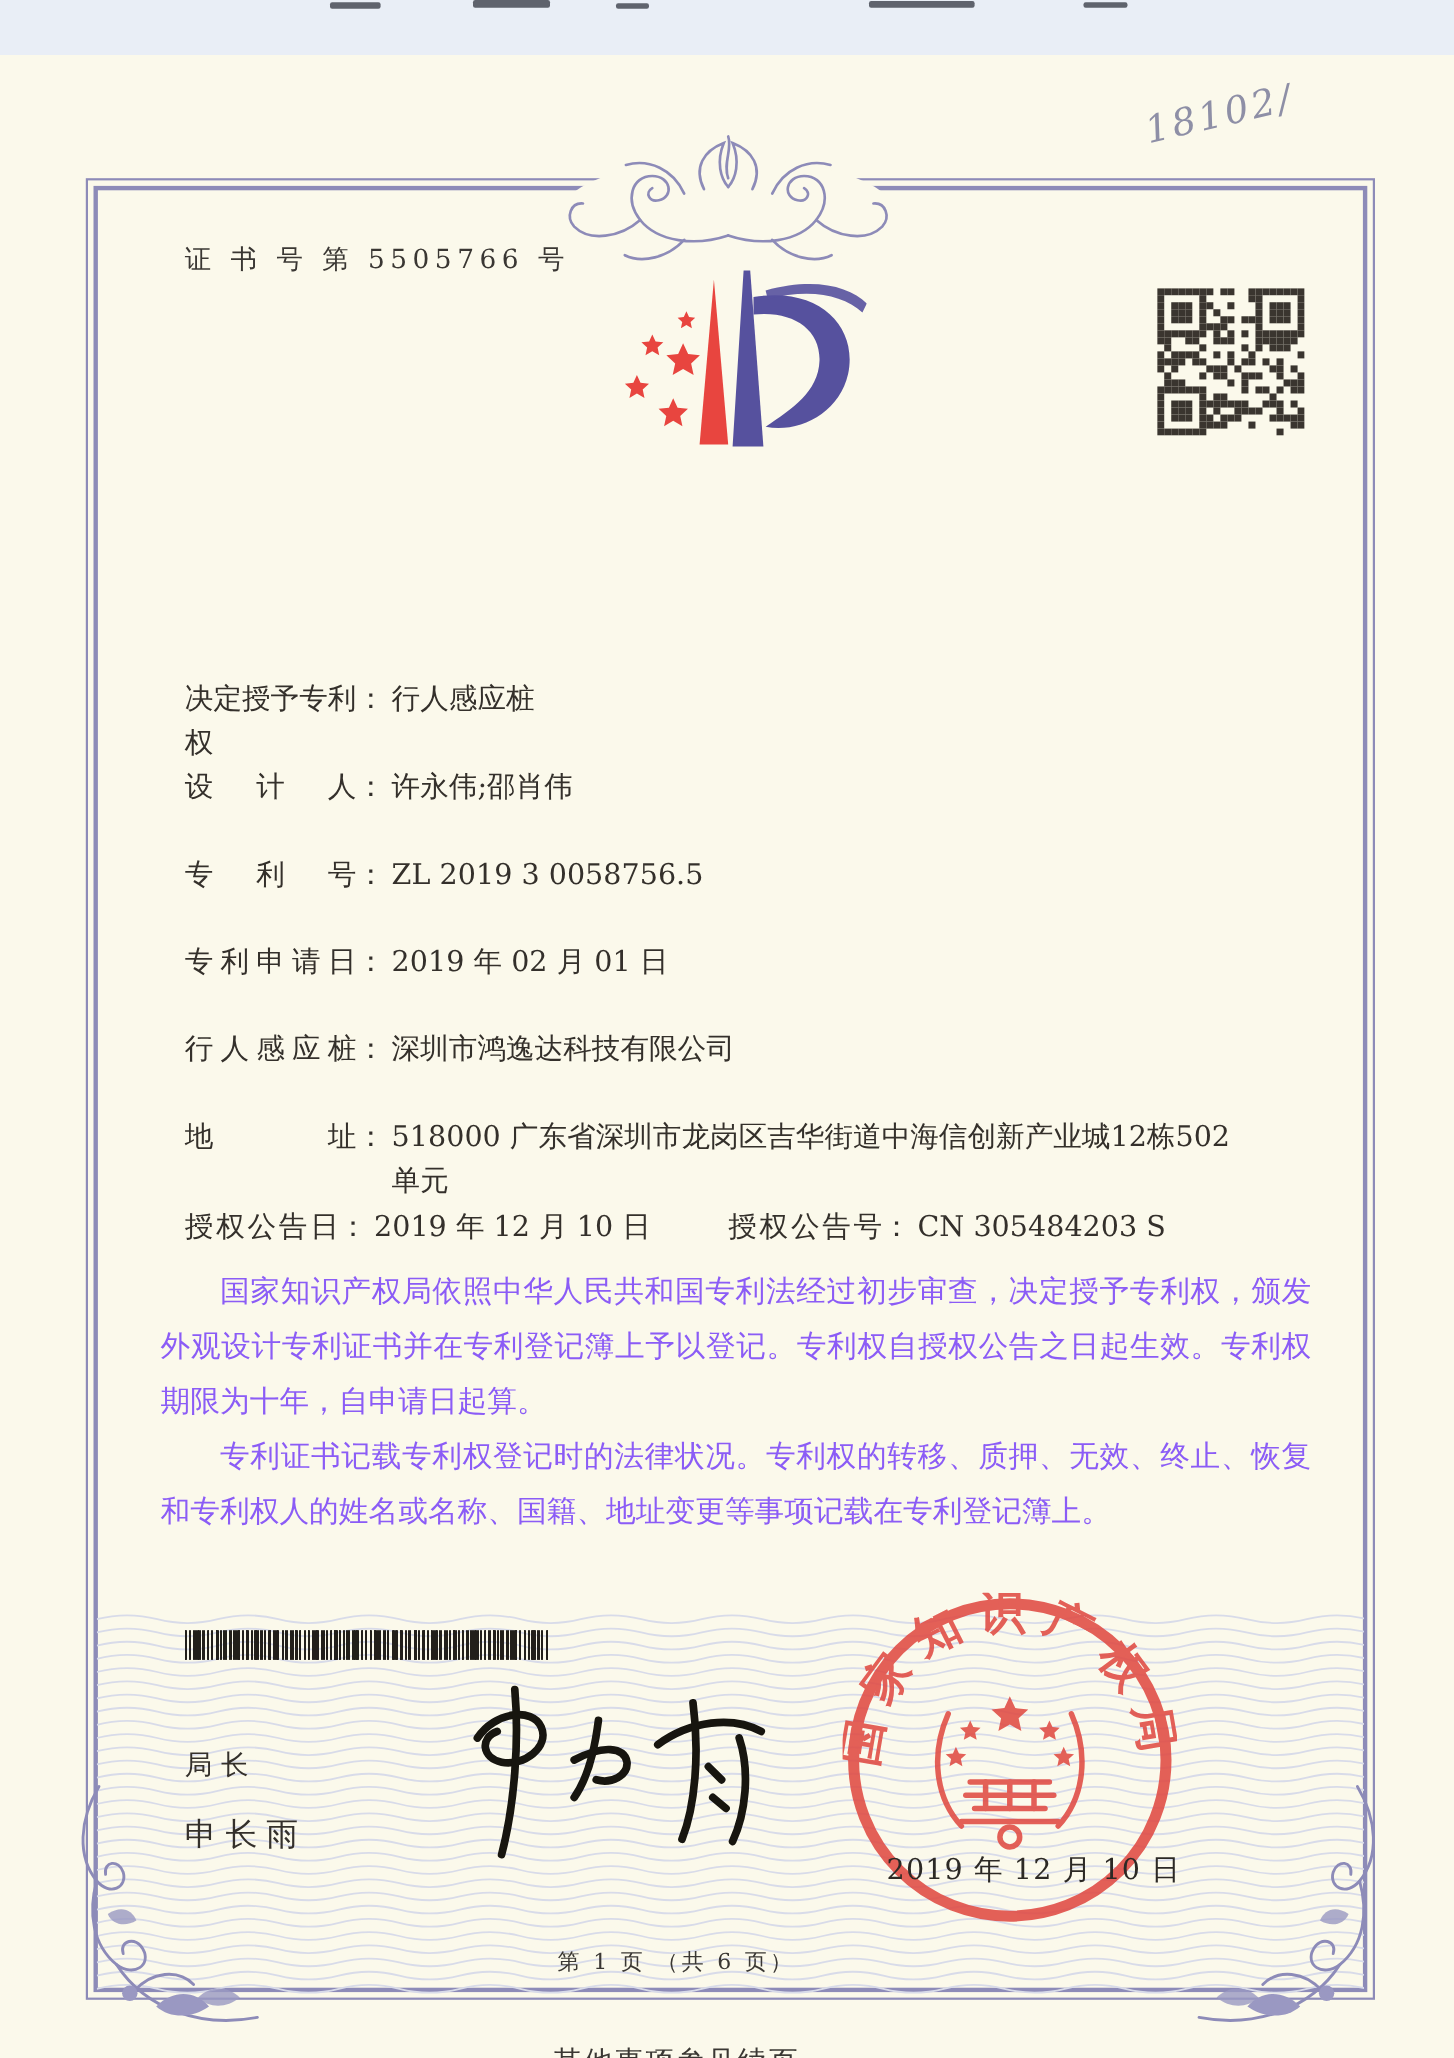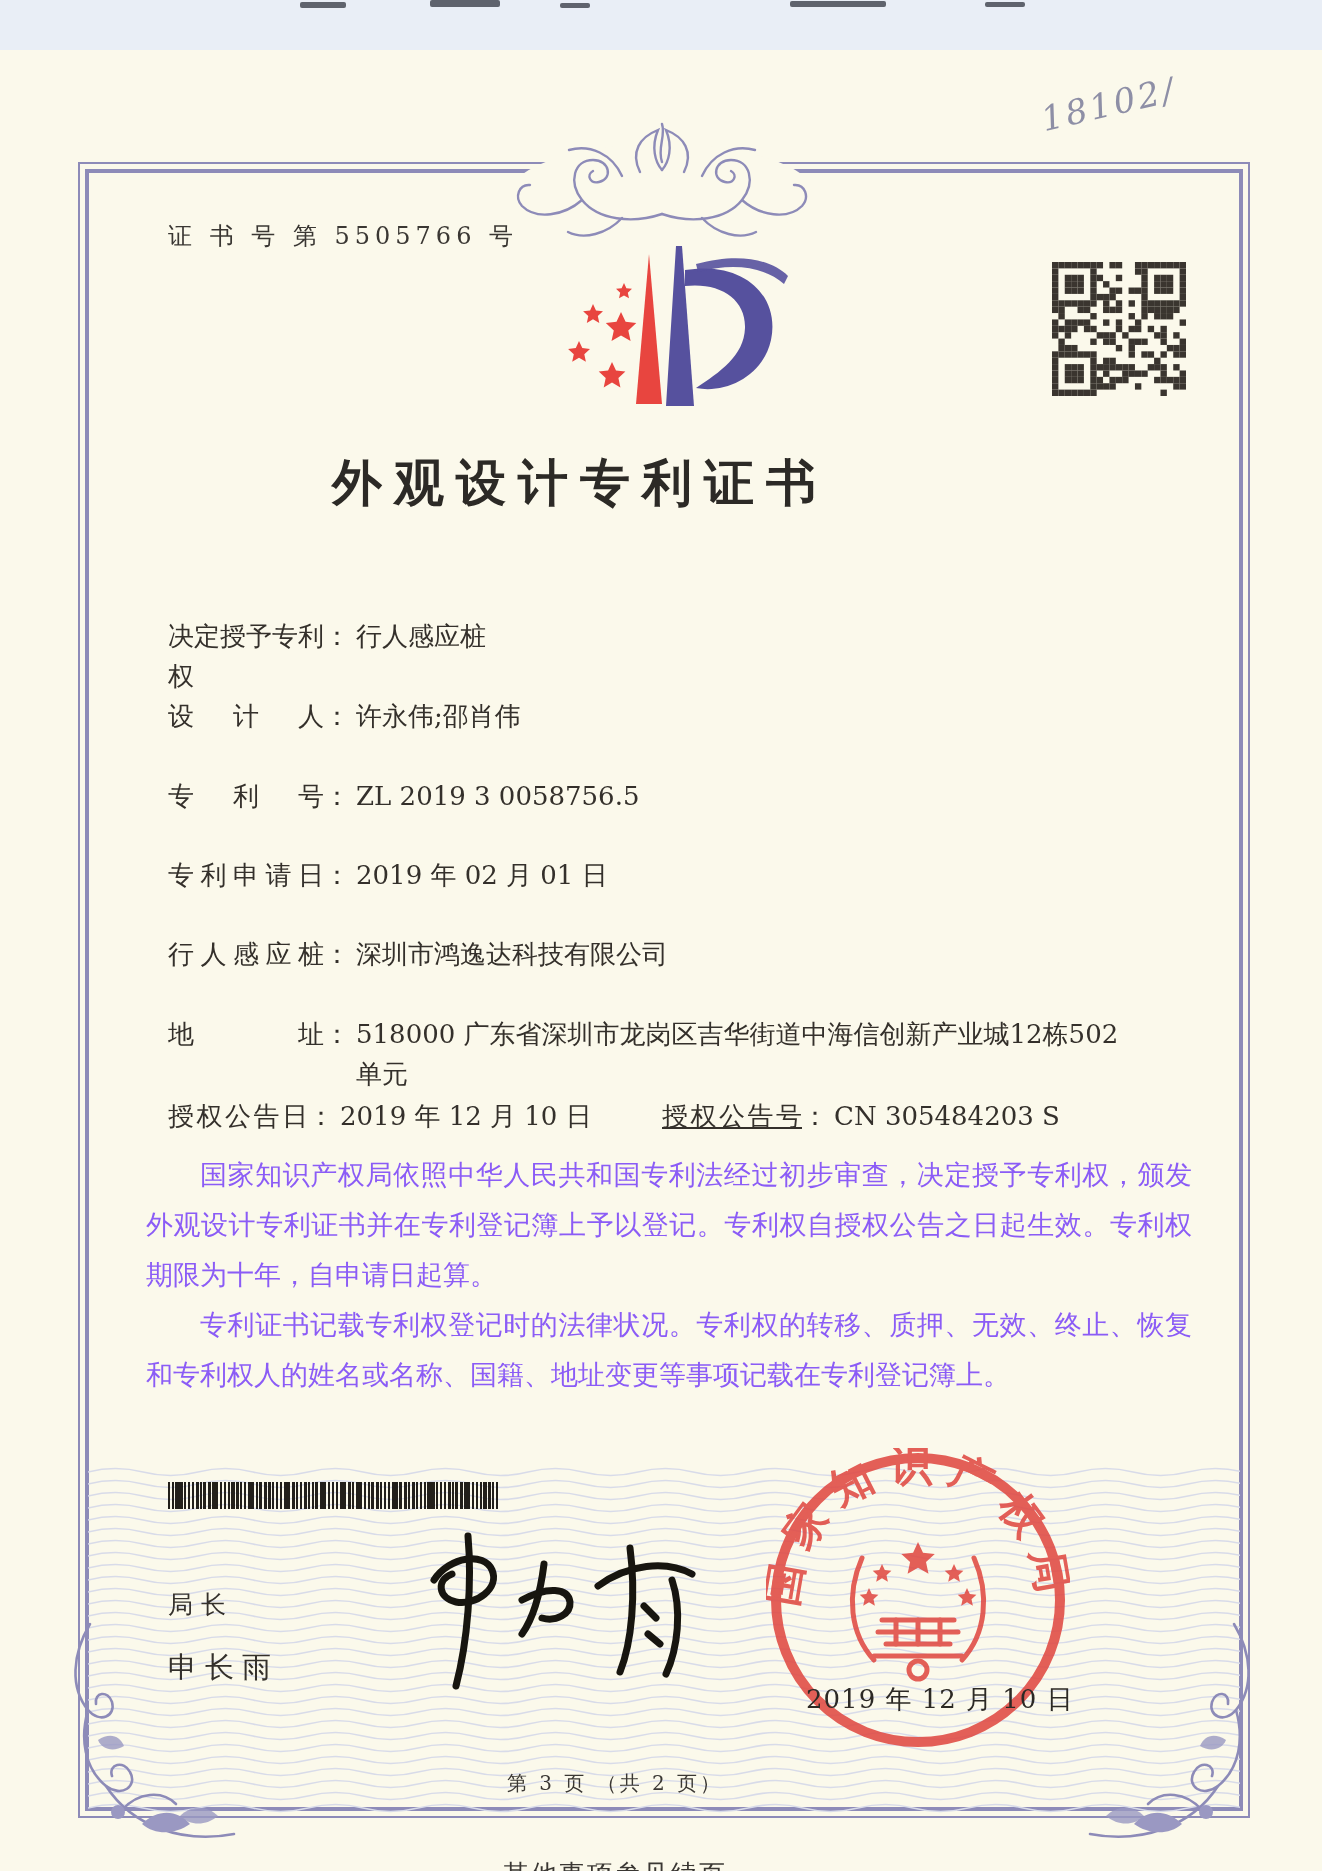--- a/index.html
+++ b/index.html
@@ -17,21 +17,21 @@
   .logo{position:absolute;left:548px;top:244px;}
   .qr{position:absolute;left:1052px;top:262px;}
   .doc-title{position:absolute;left:150px;top:450px;width:860px;text-align:center;
         font-size:50px;font-weight:700;letter-spacing:12px;color:#2c2a26;}
   .field-row{position:absolute;left:168px;width:1020px;font-size:26px;line-height:40px;}
   .f-label{display:inline-block;width:156px;text-align:justify;text-align-last:justify;vertical-align:top;}
   .f-colon{display:inline-block;vertical-align:top;}
   .f-value{display:inline-block;vertical-align:top;padding-left:6px;}
   .f-value.wrap{width:780px;}
   .pair2{position:absolute;left:494px;top:0;}
-  .pair2 .f-label{width:140px;text-decoration:underline;}
+  .pair2 .f-label{width:140px;}
   .body-text{position:absolute;left:146px;top:1150px;width:1046px;font-size:27px;line-height:50px;
         text-align:justify;color:#8b5cf6;}
   .body-text p{margin:0;text-indent:2em;}
   .barcode{position:absolute;left:168px;top:1482px;width:332px;height:27px;
      background-image:
        repeating-linear-gradient(90deg,#221f1a 0 2px,rgba(0,0,0,0) 2px 4px),
        repeating-linear-gradient(90deg,#221f1a 0 1px,rgba(0,0,0,0) 1px 7px),
        repeating-linear-gradient(90deg,rgba(0,0,0,0) 0 10px,#221f1a 10px 13px,rgba(0,0,0,0) 13px 18px);}
   .signer-title{position:absolute;left:168px;top:1588px;font-size:25px;letter-spacing:8px;}
   .signer-name{position:absolute;left:168px;top:1648px;font-size:29px;letter-spacing:8px;}
@@ -385,21 +385,20 @@
       <rect x="0" y="120" width="6" height="6" fill="#3a352f"></rect>
       <rect x="6" y="120" width="6" height="6" fill="#3a352f"></rect>
       <rect x="12" y="120" width="6" height="6" fill="#3a352f"></rect>
       <rect x="18" y="120" width="6" height="6" fill="#3a352f"></rect>
       <rect x="24" y="120" width="6" height="6" fill="#3a352f"></rect>
       <rect x="30" y="120" width="6" height="6" fill="#3a352f"></rect>
       <rect x="36" y="120" width="6" height="6" fill="#3a352f"></rect>
       <rect x="102" y="120" width="6" height="6" fill="#3a352f"></rect>
     </svg>
 
-  <div class="doc-title above">外观设计专利证书</div>
 
   <div class="field-row above" style="top:616px;">
     <span class="f-label">决定授予专利权</span><span class="f-colon">：</span><span class="f-value">行人感应桩</span>
   </div>
   <div class="field-row above" style="top:696px;">
     <span class="f-label">设计人</span><span class="f-colon">：</span><span class="f-value">许永伟;邵肖伟</span>
   </div>
   <div class="field-row above" style="top:776px;text-decoration:underline;">
     <span class="f-label">专利号</span><span class="f-colon">：</span><span class="f-value">ZL 2019 3 0058756.5</span>
   </div>
@@ -466,16 +465,16 @@
         <path d="M174,172 L174,196"></path>
         <path d="M108,208 L196,208"></path>
         <circle cx="152" cy="222" r="9"></circle>
         <path d="M96,110 C80,146 84,186 108,212"></path>
         <path d="M208,110 C224,146 220,186 196,212"></path>
       </g>
     </g>
   </svg>
   <div class="seal-date">2019 年 12 月 10 日</div>
 
-  <div class="footer above">第 3 页 （共 2 页）</div>
+  <div class="footer above">第 1 页 （共 6 页）</div>
   <div class="clipped-line">其他事项参见续页</div>
 
 </div>
 
 </body></html>

